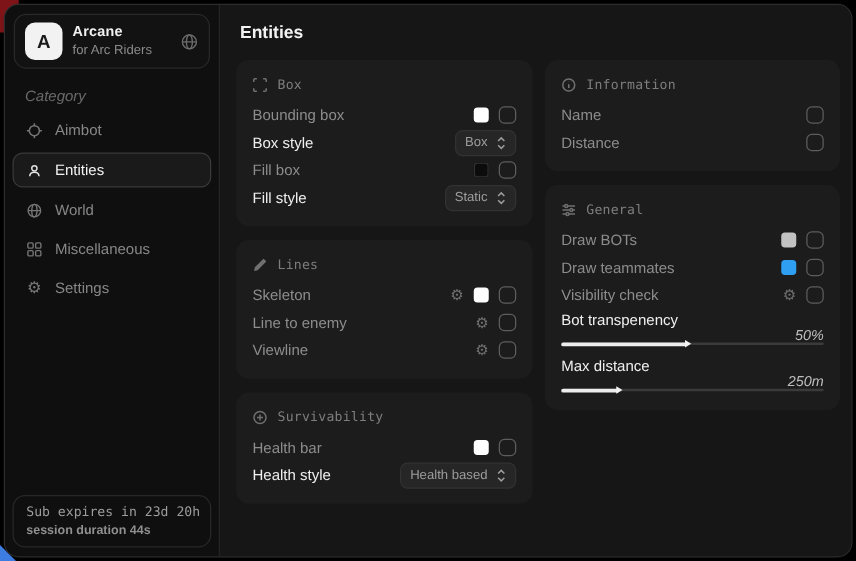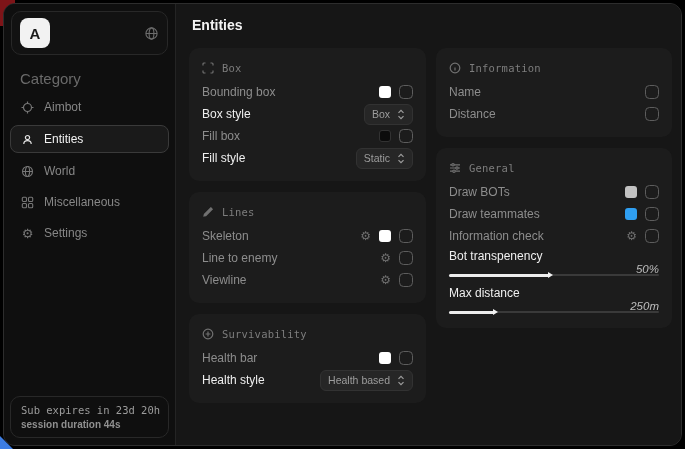--- a/index.html
+++ b/index.html
@@ -15,21 +15,21 @@
     border-radius:12px;display:flex;overflow:hidden;box-sizing:border-box;
   }
   
   .sidebar{width:171px;flex-shrink:0;background:#0f0f0f;border-right:1px solid #242424;position:relative;}
   .brand{margin:7px 7px 0 7px;border:1px solid #282828;border-radius:10px;padding:6px 8px;display:flex;align-items:center;gap:8px;background:#121212;}
   .avatar{width:30px;height:30px;border-radius:8px;background:#f2f2f2;color:#1b1b1b;font-weight:700;font-size:15px;display:flex;align-items:center;justify-content:center;flex-shrink:0;}
   .brand-text{display:flex;flex-direction:column;min-width:0;}
   .brand-title{font-size:11.5px;font-weight:700;color:#f0f0f0;letter-spacing:.2px;}
   .brand-sub{font-size:10.5px;color:#8a8a8a;margin-top:2px;}
   .brand-globe{margin-left:auto;color:#6d6d6d;display:flex;cursor:pointer;}
-  .category{font-size:15px;color:#6a6a6a;margin:15px 0 7px 16px;}
+  .category{font-size:12px;color:#6a6a6a;margin:15px 0 7px 16px;font-style:italic;}
   .nav{display:flex;flex-direction:column;gap:5px;padding:0 6px;}
   .nav-item{display:flex;align-items:center;gap:9px;height:26px;padding:0 9px;border-radius:8px;border:1px solid transparent;color:#878787;font-size:12px;cursor:pointer;box-sizing:border-box;}
   .nav-item .nav-icon{width:15px;display:flex;justify-content:center;color:#767676;}
   .nav-item.selected{background:#1a1a1a;border-color:#3a3a3a;color:#f2f2f2;height:28px;}
   .nav-item.selected .nav-icon{color:#e2e2e2;}
   .footer-card{position:absolute;left:6px;right:6px;bottom:7px;border:1px solid #282828;border-radius:10px;padding:7px 10px;box-sizing:border-box;}
   .footer-line1{font-family:"DejaVu Sans Mono","Liberation Mono",monospace;font-size:10.5px;color:#9c9c9c;white-space:nowrap;text-align:center;}
   .footer-line2{font-size:10px;font-weight:700;color:#909090;margin-top:3px;}
   
   .main{flex:1;background:#161616;padding:10px 11px 0 13px;box-sizing:border-box;}
@@ -64,20 +64,24 @@
 <body>
 
 <div class="bg-red" style="background-color: rgb(126, 20, 24);"></div>
 <div class="bg-blue" style="background-color: rgb(61, 125, 226);"></div>
 
 <div class="window">
 
   <aside class="sidebar">
     <div class="brand">
       <div class="avatar">A</div>
+      <div class="brand-text">
+        <span class="brand-title">Arcane</span>
+        <span class="brand-sub">for Arc Riders</span>
+      </div>
       <span class="brand-globe">
         <svg width="15" height="15" viewBox="0 0 15 15" fill="none" stroke="currentColor" stroke-width="1.1">
           <circle cx="7.5" cy="7.5" r="5.6"></circle>
             <ellipse cx="7.5" cy="7.5" rx="2.4" ry="5.6"></ellipse>
             <path d="M2 7.5h11"></path>
         </svg>
       </span>
     </div>
 
     <div class="category">Category</div>
@@ -306,21 +310,21 @@
             </span>
           </div>
           <div class="row">
             <span class="row-label">Draw teammates</span>
             <span class="controls">
               <span class="swatch" style="background-color: rgb(47, 159, 242);"></span>
               <span class="checkbox"></span>
             </span>
           </div>
           <div class="row">
-            <span class="row-label">Information check</span>
+            <span class="row-label">Visibility check</span>
             <span class="controls">
               <span class="gear">⚙</span>
               <span class="checkbox"></span>
             </span>
           </div>
 
           <div class="slider-label-row">
             <span class="row-label bright">Bot transpenency</span>
             <span class="slider-value">50%</span>
           </div>

